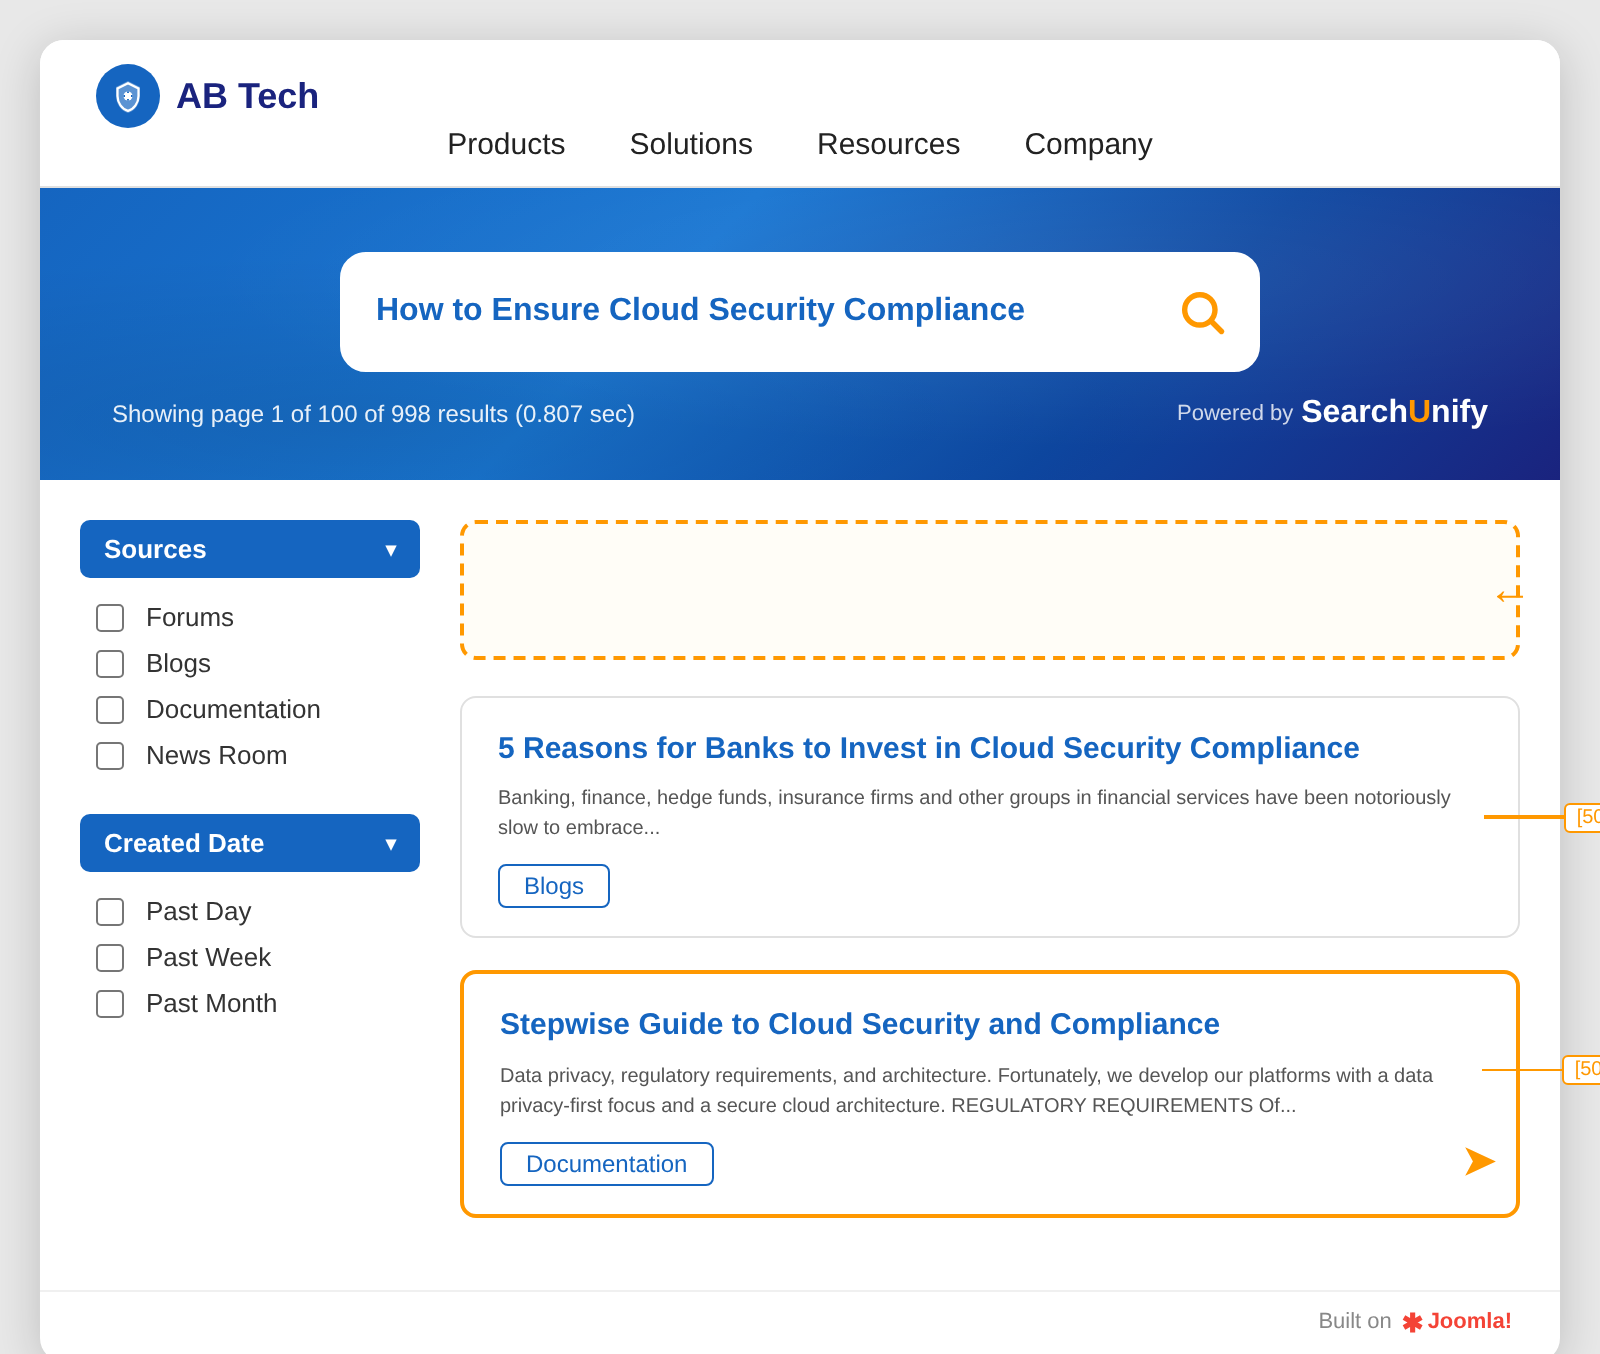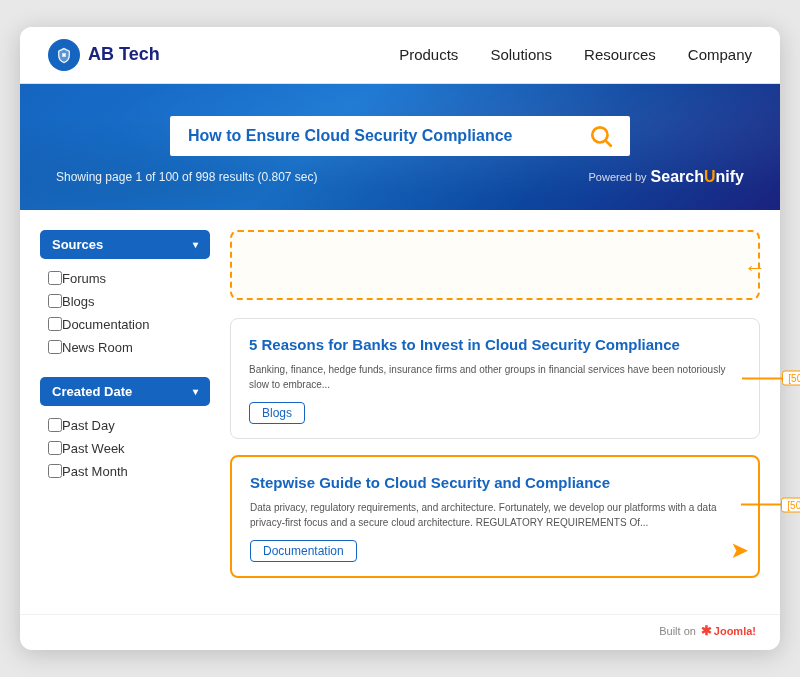--- a/index.html
+++ b/index.html
@@ -22,20 +22,21 @@
     }
 
     
     .navbar {
       display: flex;
       align-items: center;
       padding: 12px 28px;
       border-bottom: 1px solid #e0e0e0;
       background: #fff;
       border-radius: 12px 12px 0 0;
+      flex-direction: column;
     }
     .brand {
       display: flex;
       align-items: center;
       gap: 8px;
       margin-right: auto;
     }
     .brand-icon {
       width: 32px; height: 32px;
       background: #1565c0;
@@ -79,25 +80,25 @@
     .search-bar-container {
       position: relative;
       z-index: 1;
       display: flex;
       justify-content: center;
       margin-bottom: 12px;
     }
     .search-bar {
       width: 460px;
       background: #fff;
-      border-radius: 2px;
+      border-radius: 13px;
       display: flex;
       align-items: center;
       padding: 0 10px 0 16px;
-      height: 40px;
+      height: 60px;
       border: 2px solid #fff;
     }
     .search-input {
       flex: 1;
       border: none;
       outline: none;
       font-size: 16px;
       font-weight: 600;
       color: #1565c0;
       background: transparent;
@@ -163,21 +164,21 @@
       align-items: center;
       cursor: pointer;
       margin-bottom: 8px;
     }
     .filter-header .chevron {
       font-size: 10px;
     }
     .filter-item {
       display: flex;
       align-items: center;
-      gap: 0;
+      gap: 11px;
       padding: 4px 4px 4px 8px;
       font-size: 13px;
       color: #333;
       cursor: pointer;
     }
     .filter-item input[type="checkbox"] {
       width: 14px; height: 14px;
       accent-color: #1565c0;
       cursor: pointer;
     }

